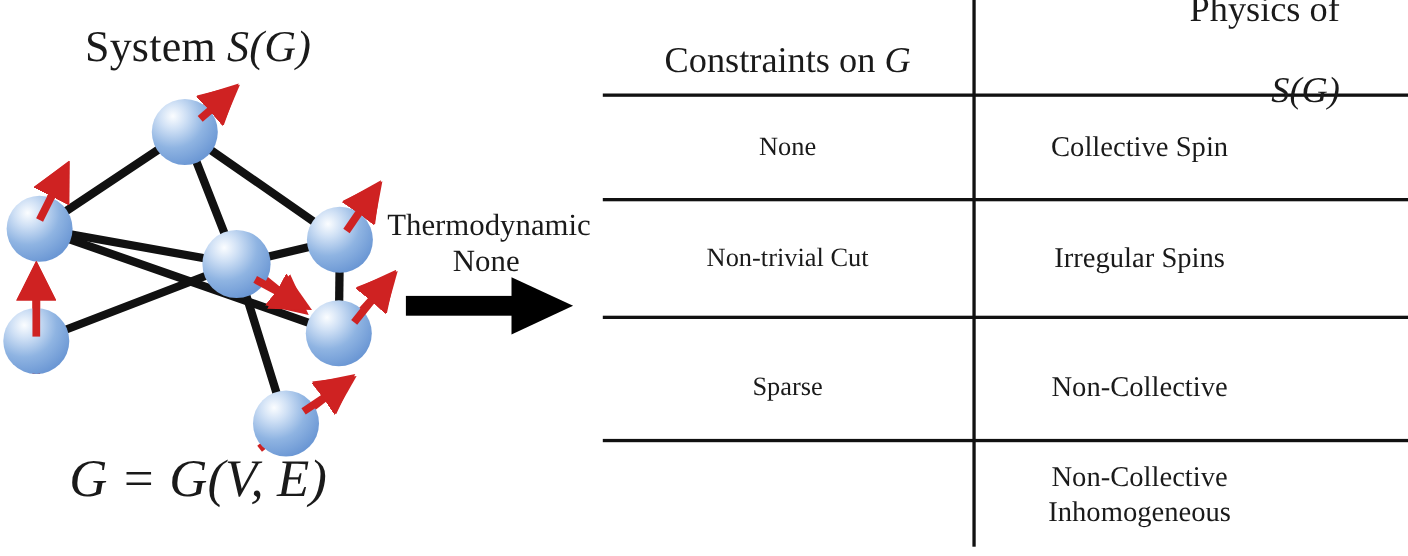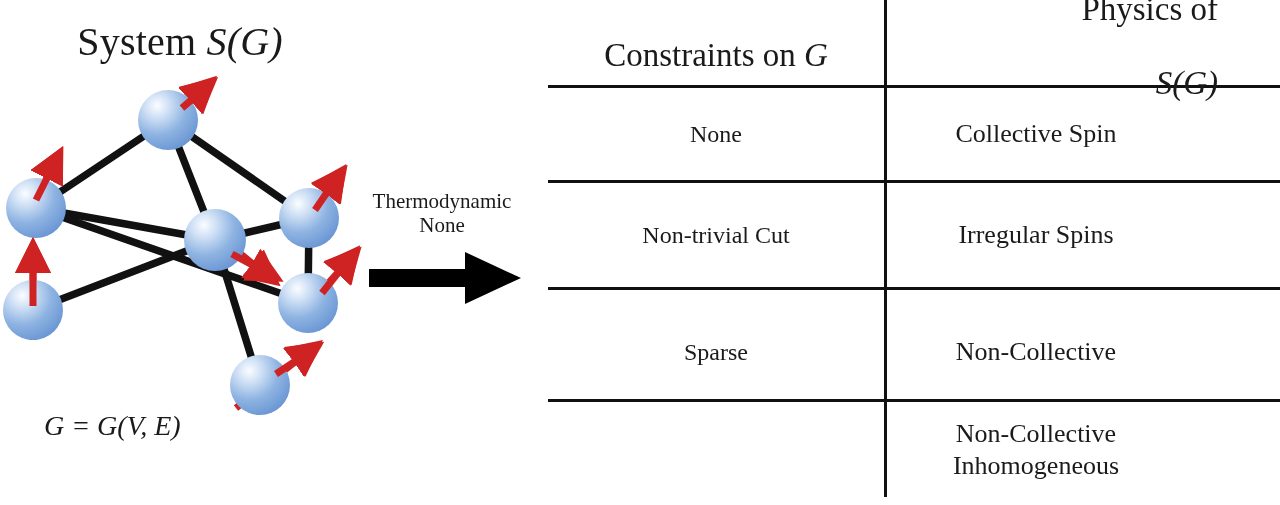--- a/index.html
+++ b/index.html
@@ -39,25 +39,24 @@
     font-size: 40px;
     line-height: 1;
     letter-spacing: 0.2px;
     white-space: nowrap;
   }
   .graph-caption {
     position: absolute;
     left: 0;
     top: 412px;
     width: 360px;
-    text-align: left;
-    font-size: 28px;
+    text-align: center;
+    font-size: 48px;
     line-height: 1;
     white-space: nowrap;
-    padding-left: 44px;
   }
   .mathit { font-style: italic; }
 
   .graph-canvas {
     position: absolute;
     left: 0;
     top: 78px;
     width: 360px;
     height: 340px;
   }
@@ -69,21 +68,21 @@
     top: 190px;
     width: 180px;
     height: 120px;
   }
   .limit-label {
     position: absolute;
     left: 0;
     top: 0;
     width: 180px;
     text-align: center;
-    font-size: 21px;
+    font-size: 28px;
     line-height: 1.14;
   }
   .limit-arrow {
     position: absolute;
     left: 17px;
     top: 62px;
     width: 152px;
     height: 52px;
   }
 

